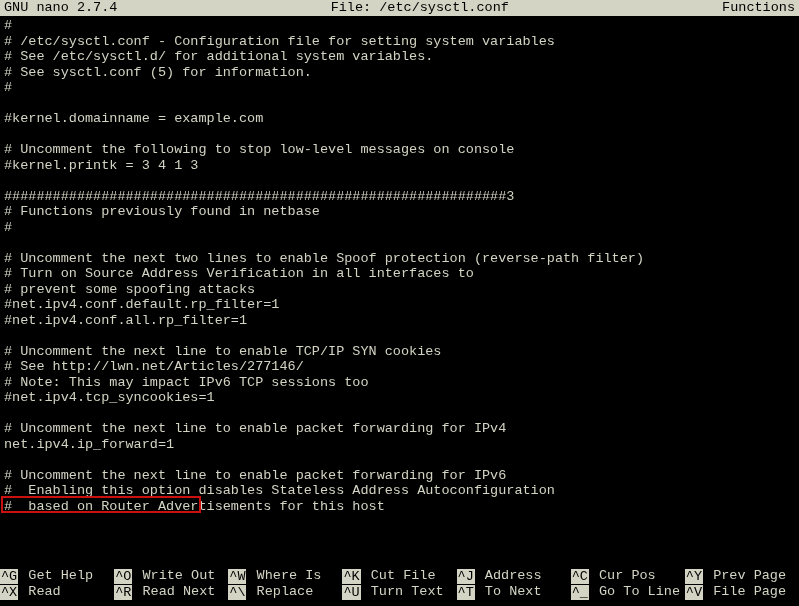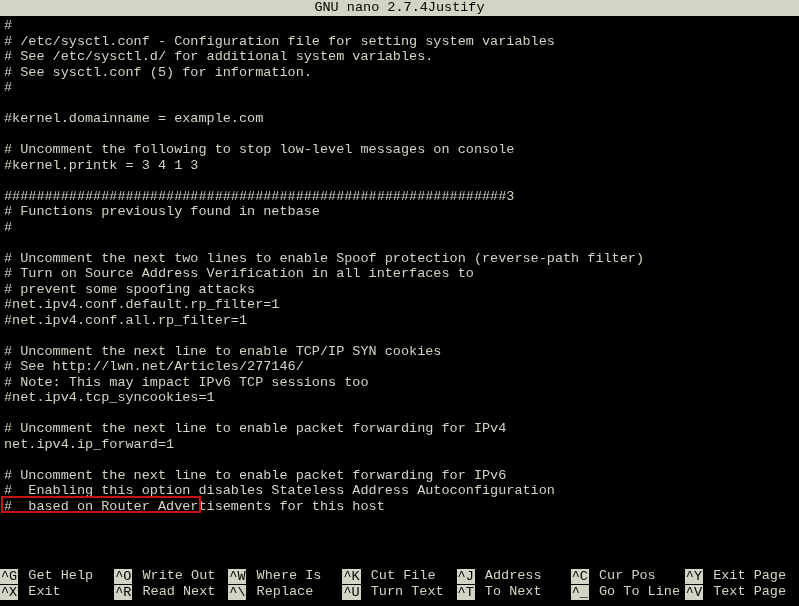--- a/index.html
+++ b/index.html
@@ -11,21 +11,21 @@
       font-size: 13.5px;
       line-height: 15.5px;
       overflow: hidden;
       color: #d4d4c4;
     }
     .titlebar {
       background: #d4d4c4;
       color: #000;
       height: 16px;
       display: flex;
-      justify-content: center;
+      justify-content: flex-end;
       padding: 0 4px;
       font-size: 13.5px;
       line-height: 16px;
     }
     .titlebar .left { flex: 0 0 auto; }
     .titlebar .center { flex: 1; text-align: center; }
     .titlebar .right { flex: 0 0 auto; }
     .editor {
       padding: 2px 4px 0 4px;
       white-space: pre;
@@ -71,21 +71,22 @@
       font-family: Liberation Mono, monospace;
     }
     .container { position: relative; width: 799px; height: 606px; }
   </style>
 </head>
 <body>
 <div class="container">
 
 <div class="titlebar">
   <span class="left">  GNU nano 2.7.4</span>
-  <span class="right">Justify </span>
+  <span class="center">File: /etc/sysctl.conf</span>
+  <span class="right">Functions </span>
 </div>
 
 <div class="editor" id="editor"><div class="line">#</div><div class="line"># /etc/sysctl.conf - Configuration file for setting system variables</div><div class="line"># See /etc/sysctl.d/ for additional system variables.</div><div class="line"># See sysctl.conf (5) for information.</div><div class="line">#</div><div class="line"></div><div class="line">#kernel.domainname = example.com</div><div class="line"></div><div class="line"># Uncomment the following to stop low-level messages on console</div><div class="line">#kernel.printk = 3 4 1 3</div><div class="line"></div><div class="line">##############################################################3</div><div class="line"># Functions previously found in netbase</div><div class="line">#</div><div class="line"></div><div class="line"># Uncomment the next two lines to enable Spoof protection (reverse-path filter)</div><div class="line"># Turn on Source Address Verification in all interfaces to</div><div class="line"># prevent some spoofing attacks</div><div class="line">#net.ipv4.conf.default.rp_filter=1</div><div class="line">#net.ipv4.conf.all.rp_filter=1</div><div class="line"></div><div class="line"># Uncomment the next line to enable TCP/IP SYN cookies</div><div class="line"># See http://lwn.net/Articles/277146/</div><div class="line"># Note: This may impact IPv6 TCP sessions too</div><div class="line">#net.ipv4.tcp_syncookies=1</div><div class="line"></div><div class="line"># Uncomment the next line to enable packet forwarding for IPv4</div><div class="line">net.ipv4.ip_forward=1</div><div class="line"></div><div class="line"># Uncomment the next line to enable packet forwarding for IPv6</div><div class="line">#  Enabling this option disables Stateless Address Autoconfiguration</div><div class="line">#  based on Router Advertisements for this host</div></div>
 
 <div class="hl-box" id="hlbox" style="left: 1px; top: 496px; width: 200px; height: 17px;"></div>
 
 <div class="footer">
   <div class="footer-row" id="footer-row-1">
         <div class="shortcut">
           <span class="key">^G</span>
@@ -106,27 +107,27 @@
         <div class="shortcut">
           <span class="key">^J</span>
           <span class="label"> Address</span>
         </div>
         <div class="shortcut">
           <span class="key">^C</span>
           <span class="label"> Cur Pos</span>
         </div>
         <div class="shortcut">
           <span class="key">^Y</span>
-          <span class="label"> Exit Page</span>
+          <span class="label"> Prev Page</span>
         </div>
       </div>
   <div class="footer-row" id="footer-row-2">
         <div class="shortcut">
           <span class="key">^X</span>
-          <span class="label"> Exit</span>
+          <span class="label"> Read</span>
         </div>
         <div class="shortcut">
           <span class="key">^R</span>
           <span class="label"> Read Next</span>
         </div>
         <div class="shortcut">
           <span class="key">^\</span>
           <span class="label"> Replace</span>
         </div>
         <div class="shortcut">
@@ -136,18 +137,18 @@
         <div class="shortcut">
           <span class="key">^T</span>
           <span class="label"> To Next</span>
         </div>
         <div class="shortcut">
           <span class="key">^_</span>
           <span class="label"> Go To Line</span>
         </div>
         <div class="shortcut">
           <span class="key">^V</span>
-          <span class="label"> Text Page</span>
+          <span class="label"> File Page</span>
         </div>
       </div>
 </div>
 
 </div>
 
 </body></html>

